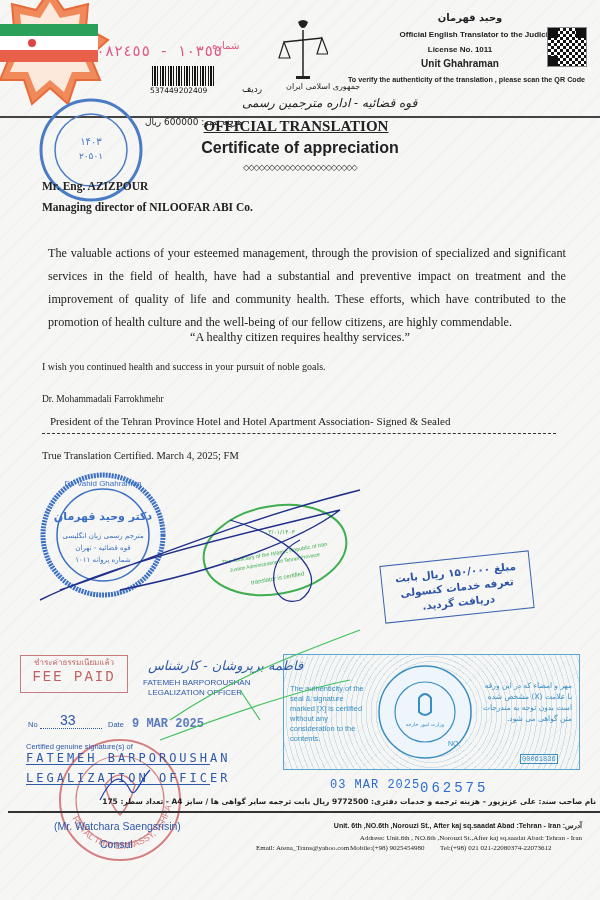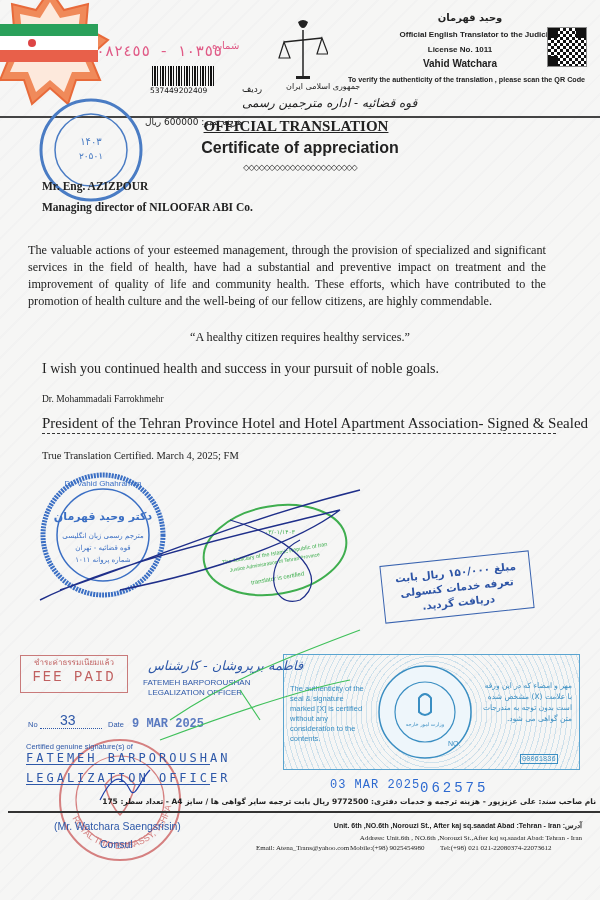--- a/index.html
+++ b/index.html
@@ -31,25 +31,25 @@
      repeating-conic-gradient(#111 0 25%, #fff 0 50%) 0 0/6px 6px;border:1px solid #888;}
   .rule-top{left:0;top:116px;width:600px;height:2px;background:#444;}
   
   .stamp-tl{left:36px;top:95px;width:110px;height:110px;}
   
   .title1{left:0;top:118px;width:592px;text-align:center;font-weight:bold;font-size:15px;text-decoration:underline;font-family:"Liberation Serif",serif;}
   .title2{left:0;top:139px;width:600px;text-align:center;font-weight:bold;font-size:16px;font-family:"Liberation Sans",sans-serif;}
   .ornament{left:0;top:163px;width:600px;text-align:center;font-size:8px;letter-spacing:-1px;font-family:"DejaVu Sans",sans-serif;}
   .addr1{left:42px;top:180px;font-weight:bold;font-size:11.5px;font-family:"Liberation Serif",serif;}
   .addr2{left:42px;top:201px;font-weight:bold;font-size:11.5px;font-family:"Liberation Serif",serif;}
-  .body{left:28px;top:242px;width:518px;font-size:12.2px;line-height:17px;text-align:justify;font-family:"Liberation Serif",serif;}
+  .body{left:48px;top:242px;width:518px;font-size:12.2px;line-height:23px;text-align:justify;font-family:"Liberation Serif",serif;}
   .quote{left:0;top:330px;width:600px;text-align:center;font-size:12.2px;}
-  .wish{left:42px;top:361px;font-size:14px;}
+  .wish{left:42px;top:361px;font-size:10px;}
   .signer{left:42px;top:394px;font-size:9.5px;}
-  .signer-title{left:42px;top:415px;font-size:15px;}
+  .signer-title{left:50px;top:415px;font-size:11px;}
   .dash{left:42px;top:433px;width:514px;height:0;border-top:1.5px dashed #333;}
   .certified{left:42px;top:450px;font-size:10.5px;}
   
   .stamp-vahid{left:38px;top:470px;width:130px;height:130px;}
   .stamp-green{left:200px;top:500px;width:150px;height:100px;}
   .stamp-box{left:382px;top:558px;width:150px;height:58px;border:1.5px solid #3a64b0;transform:rotate(-6deg);color:#2e55a6;font-family:"DejaVu Sans",sans-serif;font-size:10.5px;font-weight:bold;direction:rtl;text-align:center;line-height:15px;padding-top:6px;box-sizing:border-box;}
   
   .thai-fee{left:20px;top:655px;width:106px;height:36px;border:1.2px solid #c97a7a;color:#c06060;text-align:center;font-family:"Liberation Mono",monospace;}
   .thai-fee .th{font-size:8px;letter-spacing:0;}
   .thai-fee .fp{font-size:14px;letter-spacing:2px;}
@@ -115,21 +115,21 @@
   <path d="M6 24 L1 40 h11 z" fill="none" stroke="#222" stroke-width="1.2"></path>
   <path d="M44 20 L39 36 h11 z" fill="none" stroke="#222" stroke-width="1.2"></path>
   <rect x="18" y="58" width="14" height="3" fill="#222"></rect>
 </svg>
 <div class="abs emblem-fa1">جمهوری اسلامی ایران</div>
 <div class="abs emblem-fa2">قوه قضائیه - اداره مترجمین رسمی</div>
 
 <div class="abs tr-name-fa">وحید قهرمان</div>
 <div class="abs tr-title">Official English Translator to the Judiciary</div>
 <div class="abs tr-license">License No. 1011</div>
-<div class="abs tr-name">Vahid Watchara</div>
+<div class="abs tr-name">Unit Ghahraman</div>
 <div class="abs tr-verify">To verify the authenticity of the translation , please scan the QR Code</div>
 <div class="abs qr"></div>
 
 <div class="abs rule-top"></div>
 
 <svg class="abs stamp-tl" viewBox="0 0 110 110">
   <circle cx="55" cy="55" r="50" fill="none" stroke="#4a7cc4" stroke-width="3"></circle>
   <circle cx="55" cy="55" r="36" fill="none" stroke="#4a7cc4" stroke-width="1.5"></circle>
   <text x="55" y="50" text-anchor="middle" font-size="10" fill="#4a7cc4" font-family="DejaVu Sans, sans-serif">۱۴۰۳</text>
   <text x="55" y="64" text-anchor="middle" font-size="9" fill="#4a7cc4" font-family="DejaVu Sans, sans-serif">۲۰۵۰۱</text>

